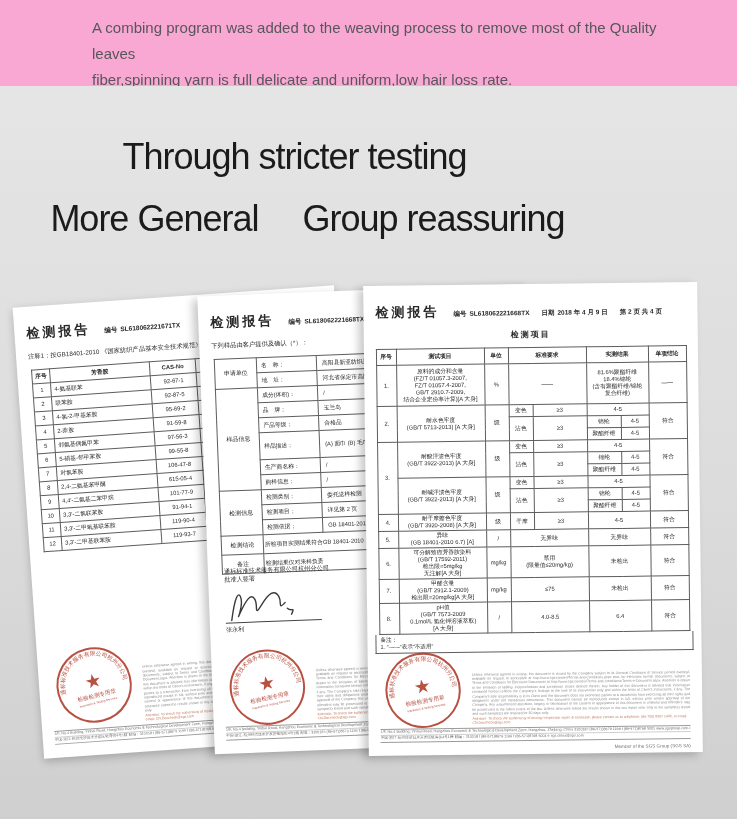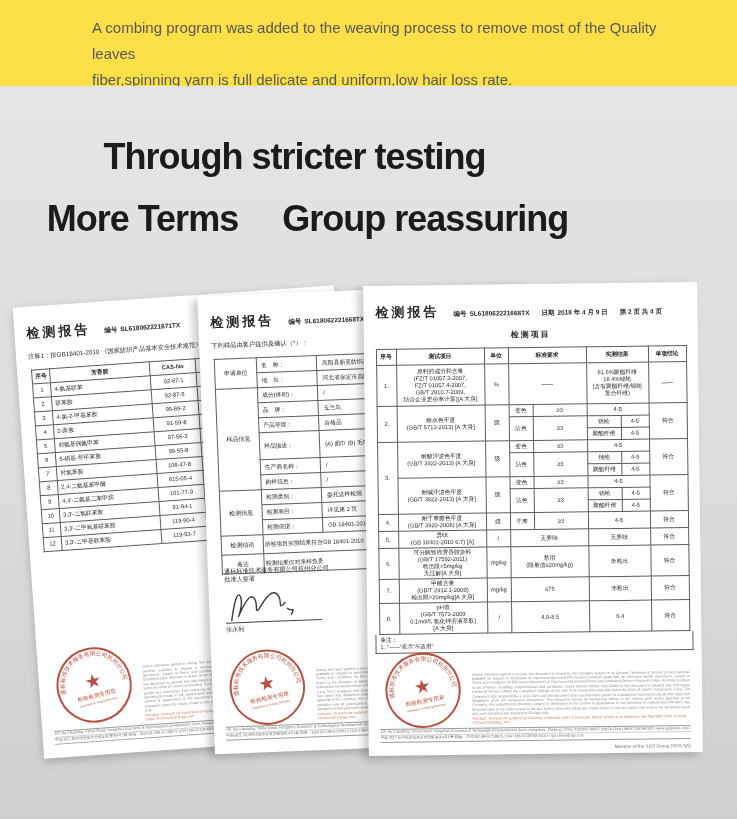--- a/index.html
+++ b/index.html
@@ -1,30 +1,30 @@
 <!DOCTYPE html>
 <html><head>
 <meta charset="utf-8">
 <style>
   html,body{margin:0;padding:0;background:#fff;}
   .canvas{position:relative;width:737px;height:819px;overflow:hidden;background:#fff;
           font-family:"Liberation Sans","DejaVu Sans",sans-serif;color:#222;}
 
   
-  .topband{position:absolute;top:0;left:0;right:0;height:86px;background:#fde047;}
+  .topband{position:absolute;top:0;left:0;right:0;height:86px;background:#f9a8d4;}
   .topband p{margin:0;padding:0 40px 0 92px;color:#57575a;font-size:15px;line-height:26px;}
   .topband p:first-child{margin-top:15px;}
 
   
   .graybg{position:absolute;top:86px;left:0;width:737px;height:733px;
           background:linear-gradient(180deg,#e5e5e5 0%,#dcdcdc 55%,#cfcfcf 100%);}
 
   
   .headline{position:absolute;top:136px;left:0;width:589px;text-align:center;
-            color:#1b1b1b;font-weight:bold;}
+            color:#1b1b1b;font-weight:normal;}
   .headline .h1{font-size:36px;letter-spacing:-1px;}
   .headline .h2{margin-top:20px;font-size:36px;letter-spacing:-1px;
                 display:flex;justify-content:center;gap:44px;padding-left:26px;}
 
   
   .page{position:absolute;background:#fff;overflow:hidden;color:#2a2a2a;}
   .page1{left:28px;top:296px;width:322px;height:452px;transform:rotate(-4deg);
          box-shadow:0 3px 9px rgba(0,0,0,.22);z-index:1;}
   .page2{left:206px;top:290px;width:332px;height:458px;transform:rotate(-2.2deg);
          box-shadow:-5px 3px 9px rgba(0,0,0,.22);z-index:2;}
@@ -92,21 +92,21 @@
   <div class="topband">
     <p>A combing program was added to the weaving process to remove most of the Quality leaves</p>
     <p>fiber,spinning yarn is full delicate and uniform,low hair loss rate.</p>
   </div>
 
   <div class="graybg"></div>
 
   <div class="headline">
     <div class="h1">Through stricter testing</div>
     <div class="h2">
-      <span>More Terms</span>
+      <span>More General</span>
       <span>Group reassuring</span>
     </div>
   </div>
 
   <div class="page page1">
     <div class="doc-head">
       <span class="doc-title">检测报告</span>
       <span class="doc-meta">
         <span class="lab">编号</span><span>SL618062221671TX</span>
       </span>

